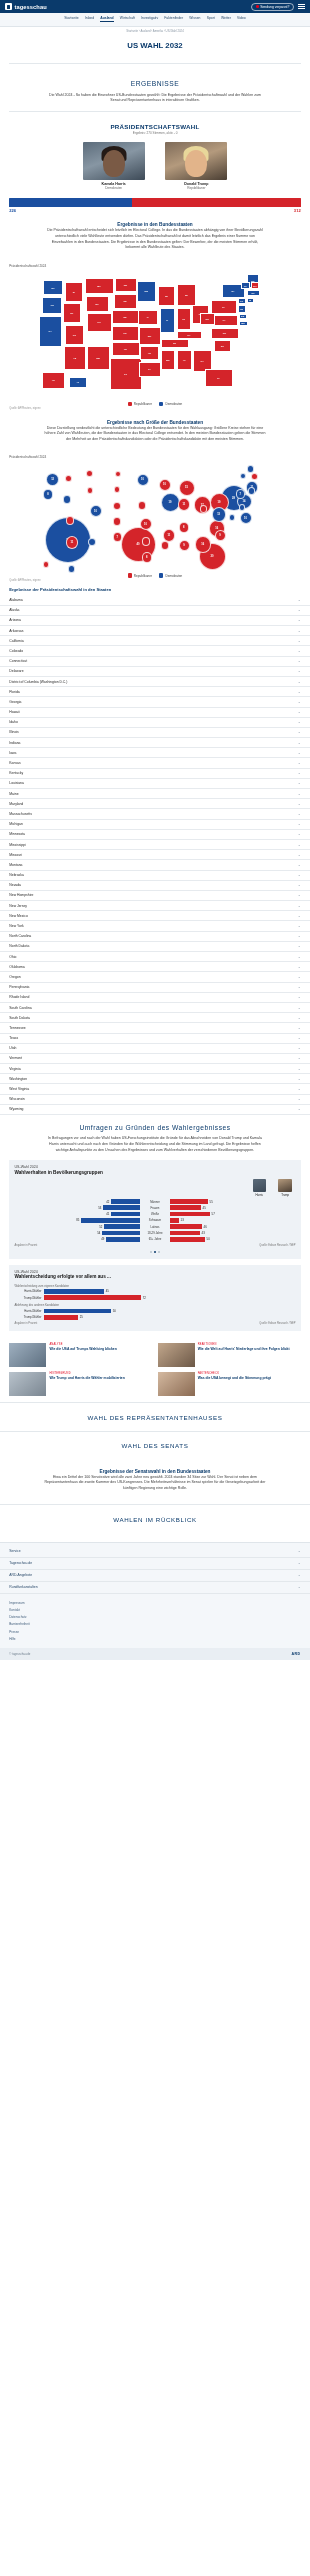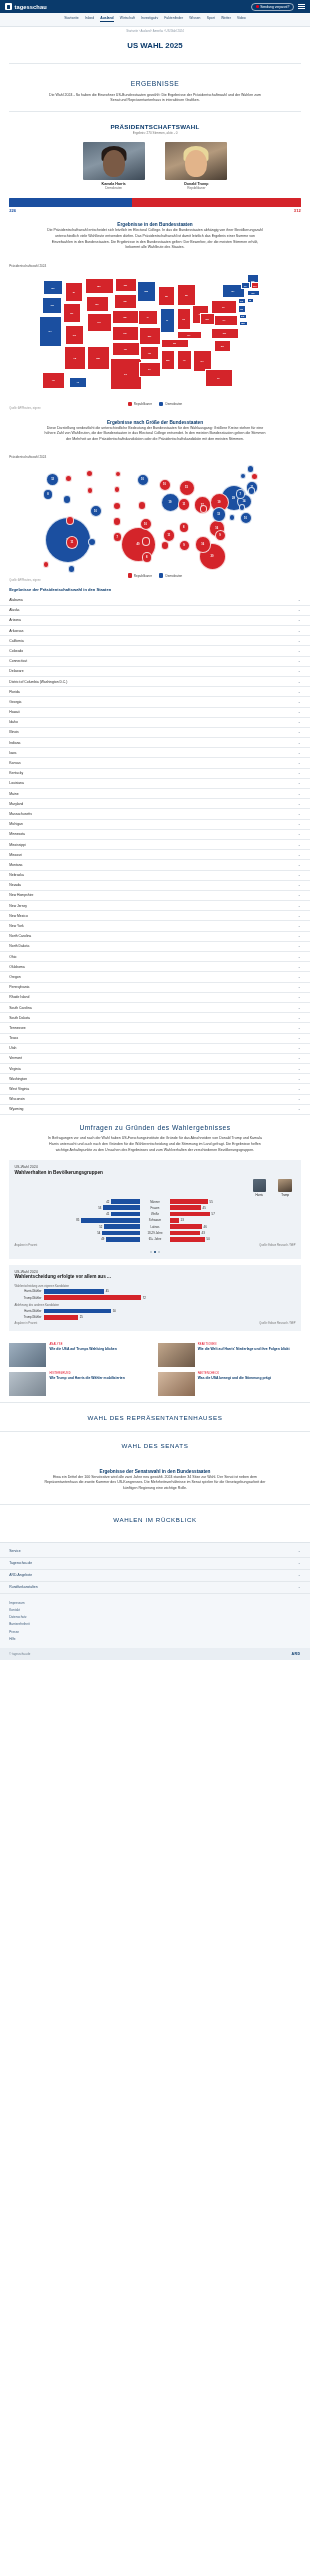--- a/index.html
+++ b/index.html
@@ -215,21 +215,21 @@
     <span>Investigativ</span>
     <span>Faktenfinder</span>
     <span>Wissen</span>
     <span>Sport</span>
     <span>Wetter</span>
     <span>Video</span>
   </div>
 
 <div style="text-align:center;font-size:2.8px;color:#8b98a5;padding:2.1px 0 0;">Startseite  ›  Ausland  ›  Amerika  ›  US-Wahl 2024</div>
 
-<div class="hero-title">US WAHL 2025</div>
+<div class="hero-title">US WAHL 2032</div>
 <div class="divider"></div>
 
 <div class="band-title">ERGEBNISSE</div>
 <div class="lead">Die Wahl 2024 - So haben die Einwohner US-Bundesstaaten gewählt: Die Ergebnisse der Präsidentschaftswahl und der Wahlen zum Senat und Repräsentantenhaus in interaktiven Grafiken.</div>
 <div class="divider"></div>
 
 <div class="cand-band">PRÄSIDENTSCHAFTSWAHL</div>
 <div class="cand-sub">Ergebnis: 270 Stimmen, aktiv - 0</div>
 
 <div class="cand-row">

